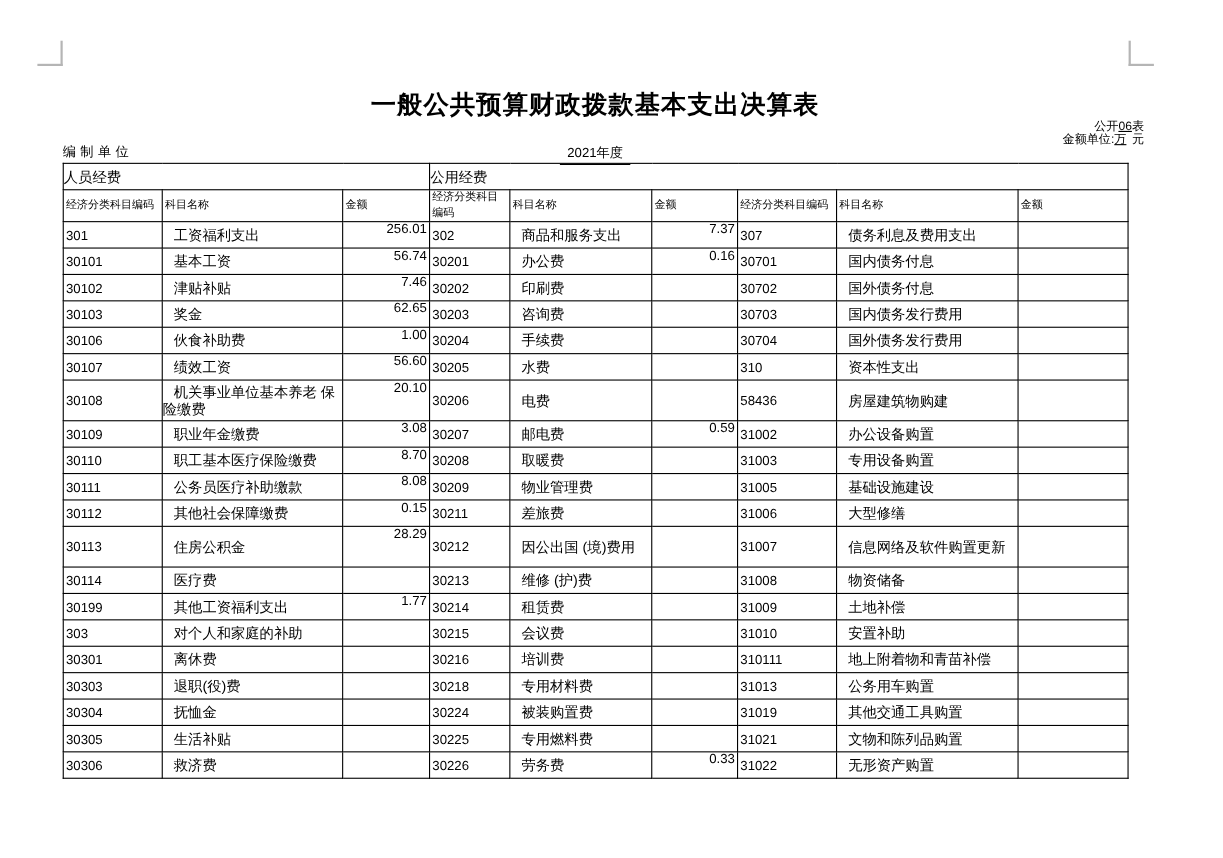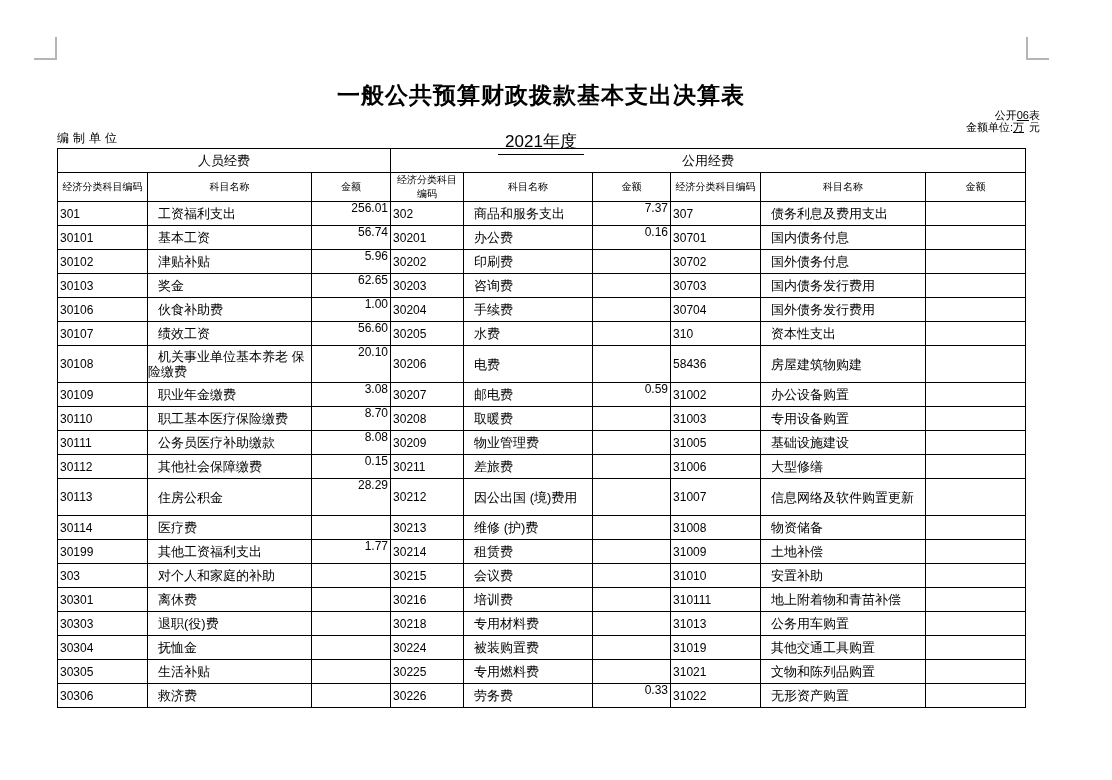--- a/index.html
+++ b/index.html
@@ -19,32 +19,32 @@
   }
   .form-meta {
     position:absolute; top:109px; right:72px;
     text-align:right; font-size:11px; line-height:12px;
   }
   .form-meta u { text-decoration:underline; }
   .form-meta .gap { padding-right:5px; }
   .prep-label { position:absolute; top:130px; left:57px; font-size:12px; letter-spacing:4px; }
   .year-wrap { position:absolute; top:130px; left:57px; width:968px; text-align:center; }
   .year-underline {
-    display:inline-block; font-size:17px; padding:0 7px 1px 7px;
+    display:inline-block; font-size:12px; padding:0 7px 1px 7px;
     border-bottom:1px solid #000;
   }
 
   table.main-table {
     position:absolute; top:148px; left:57px; width:968px;
     border-collapse:collapse; table-layout:fixed;
   }
   .main-table th, .main-table td {
     border:1px solid #000; overflow:hidden; white-space:normal;
   }
-  .main-table th { font-weight:normal; text-align:center; }
+  .main-table th { font-weight:normal; text-align:left; }
   tr.group-header th { height:24px; font-size:13px; }
   tr.col-header th { height:24px; font-size:10px; line-height:14px; padding:0 2px; }
   td.code   { font-size:12px; vertical-align:middle; padding-left:2px; height:24px; }
   td.name   { font-size:13px; vertical-align:middle; text-indent:10px; line-height:15px; }
   td.amount { font-size:12px; vertical-align:top; text-align:right; padding-right:2px; line-height:13px; }
   tr.tall td { height:37px; }
 </style>
 </head>
 <body>
 
@@ -111,21 +111,21 @@
         <td class="code">30201</td>
         <td class="name">办公费</td>
         <td class="amount">0.16</td>
         <td class="code">30701</td>
         <td class="name">国内债务付息</td>
         <td class="amount"></td>
       </tr>
       <tr>
         <td class="code">30102</td>
         <td class="name">津贴补贴</td>
-        <td class="amount">5.96</td>
+        <td class="amount">7.46</td>
         <td class="code">30202</td>
         <td class="name">印刷费</td>
         <td class="amount"></td>
         <td class="code">30702</td>
         <td class="name">国外债务付息</td>
         <td class="amount"></td>
       </tr>
       <tr>
         <td class="code">30103</td>
         <td class="name">奖金</td>

